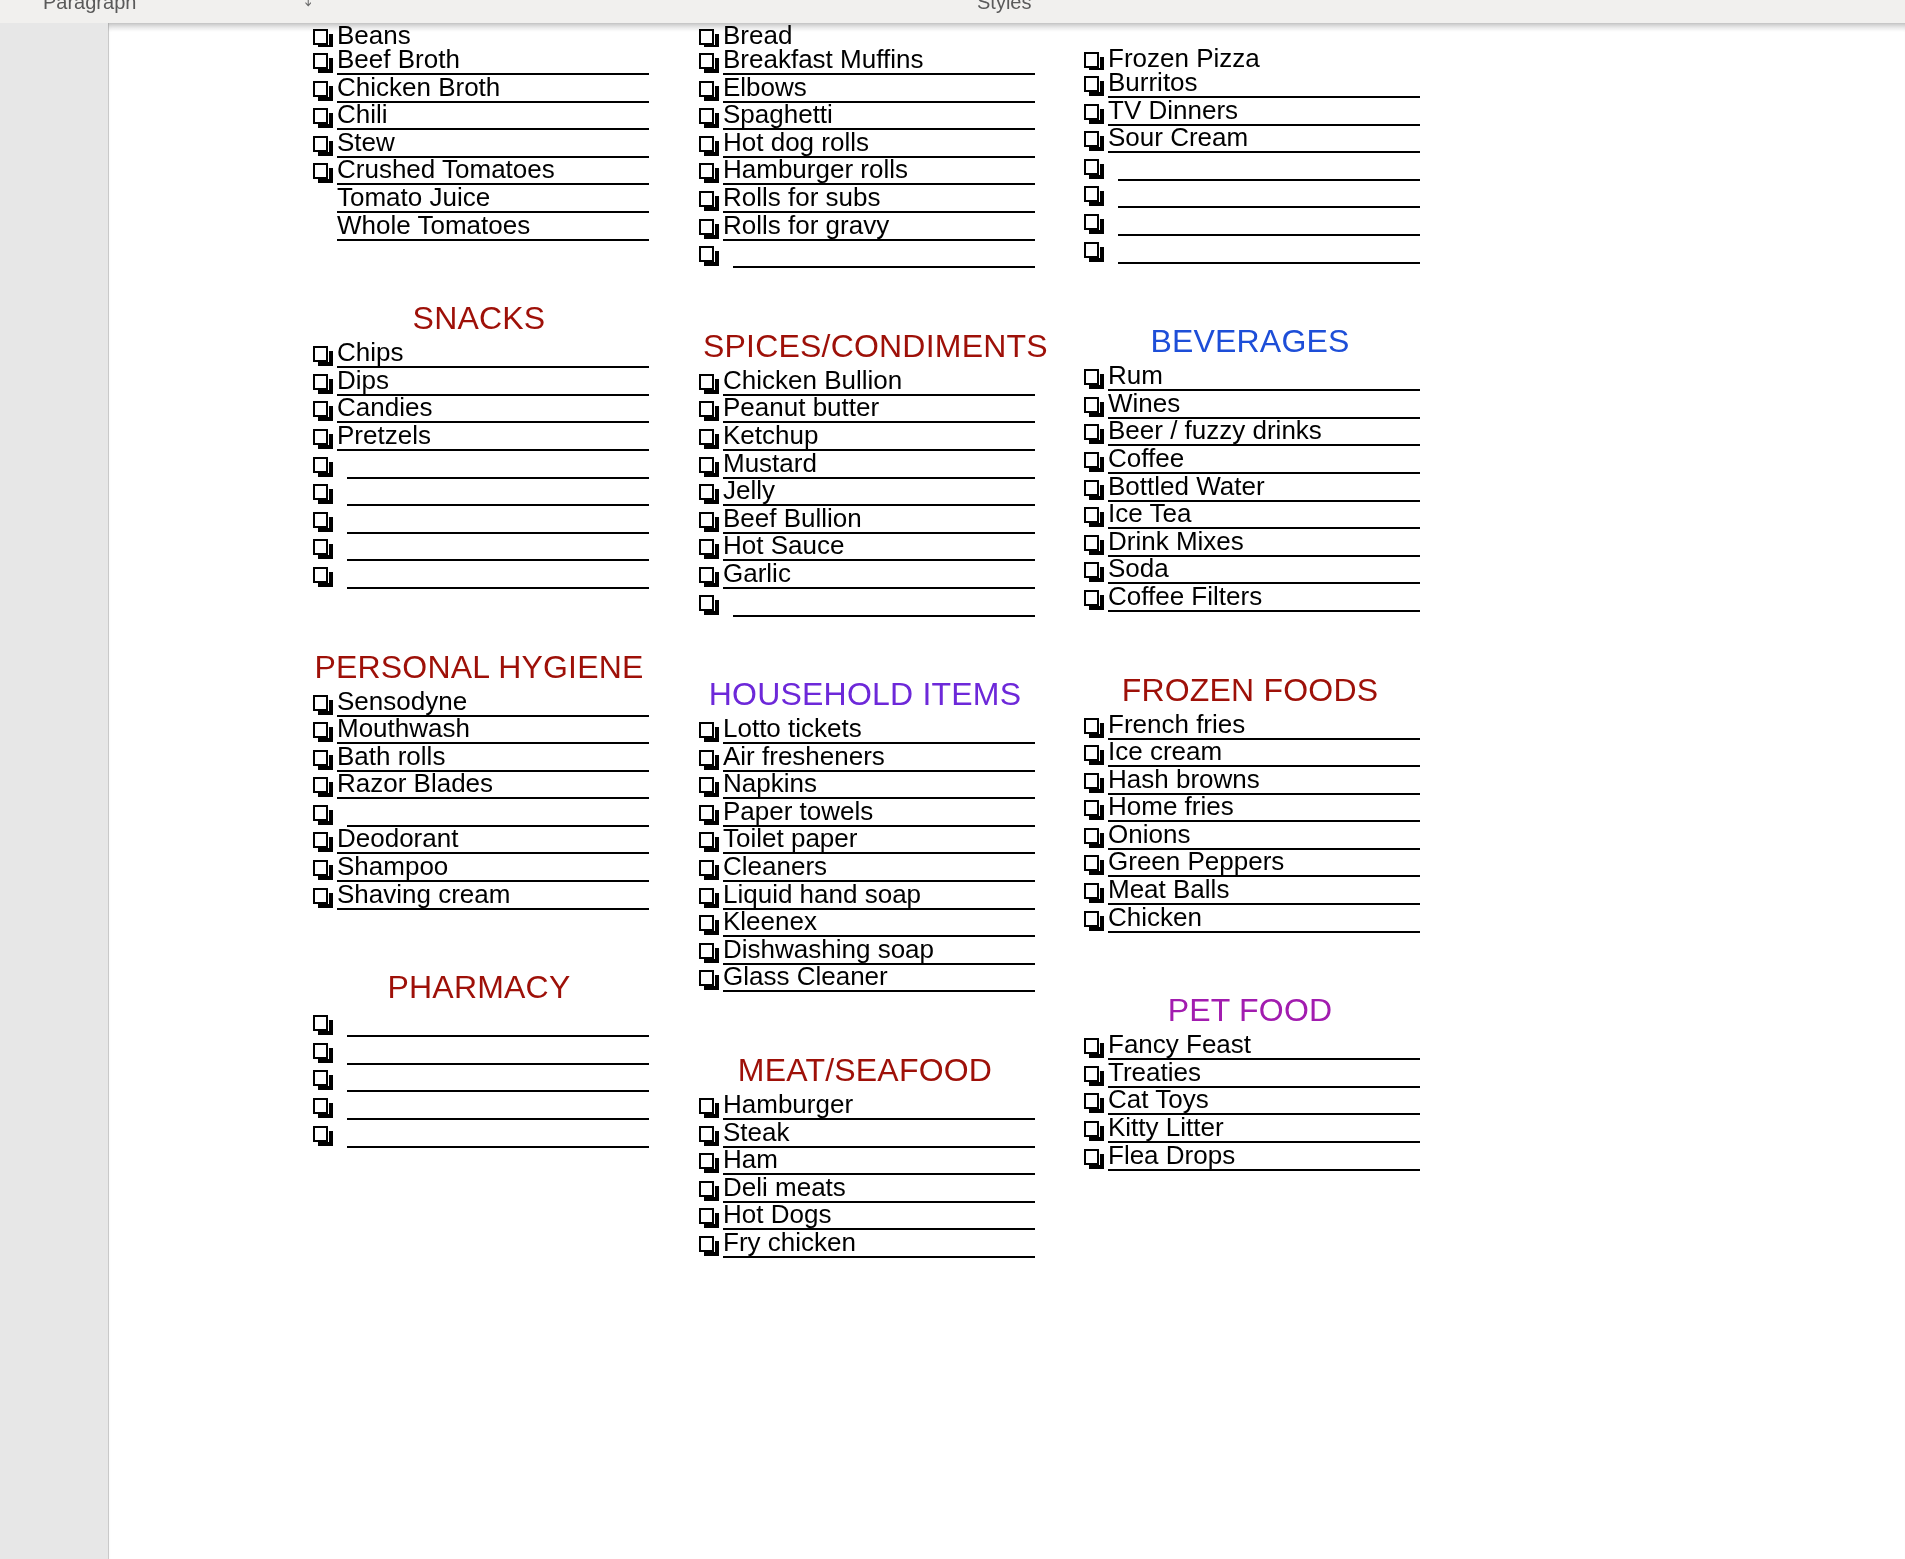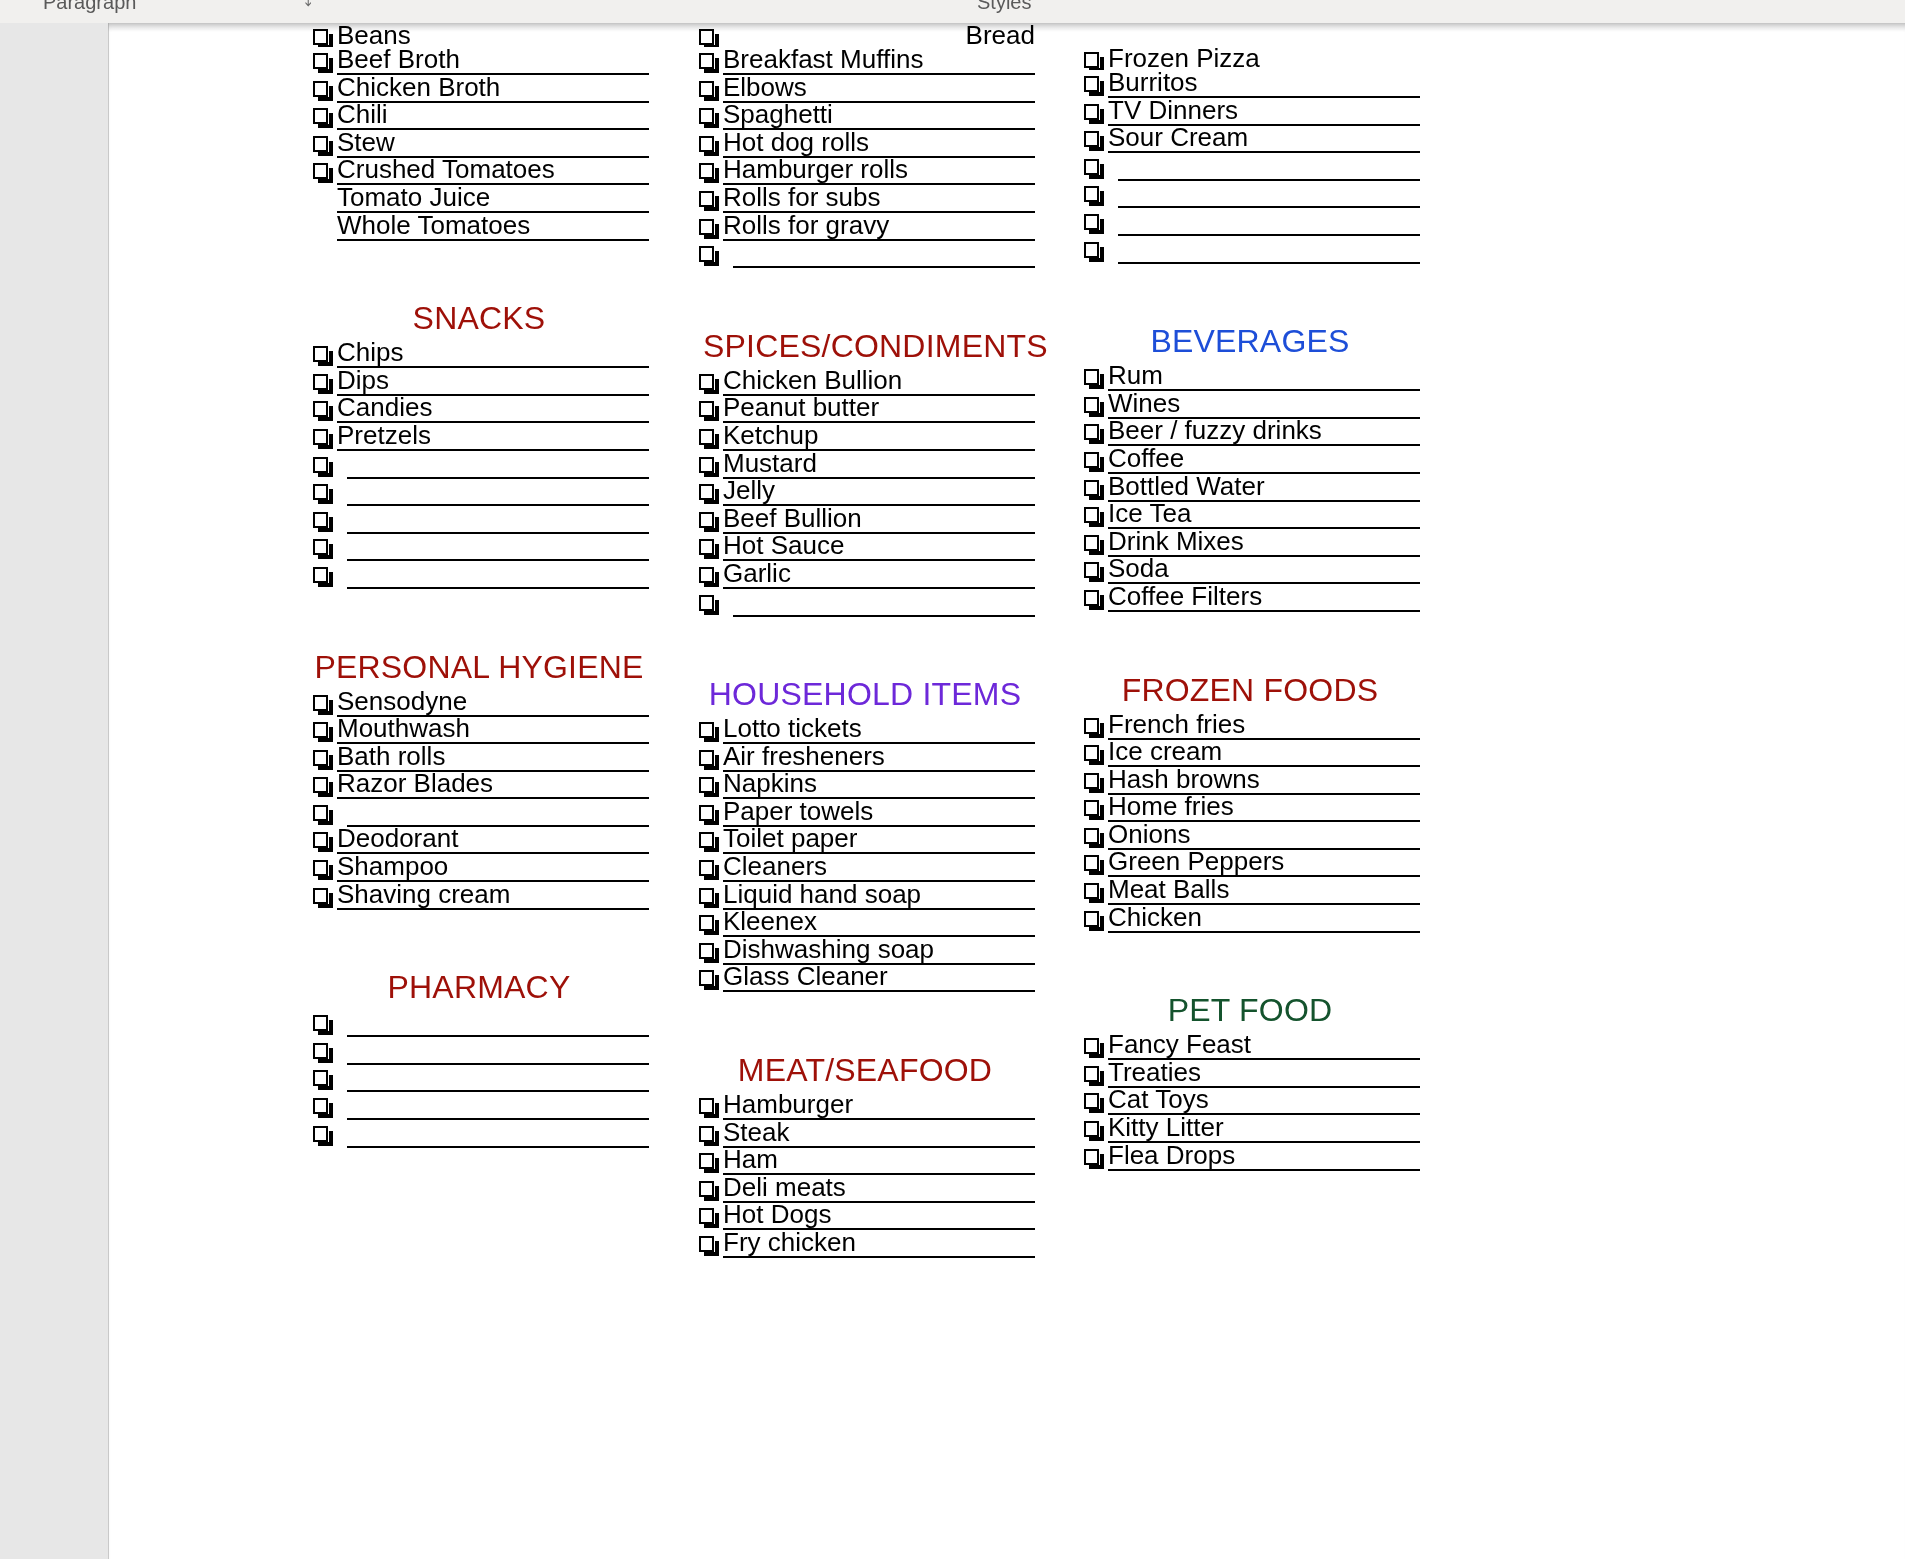--- a/index.html
+++ b/index.html
@@ -309,21 +309,21 @@
           <div class="item-row">
             <span class="cb">
               <span class="cb-box"></span>
             </span>
             <span class="item-text" style="margin-left: 10px;">&nbsp;</span>
           </div>
         </div>
       </div>
     <div class="col" id="col-2">
         <div class="section">
-          <div class="item-row" style="height: 24px; overflow: hidden; text-align: right;">
+          <div class="item-row" style="height: 24px; overflow: hidden;">
             <span class="cb">
               <span class="cb-box"></span>
             </span>
             <span class="item-text">Bread</span>
           </div>
           <div class="item-row">
             <span class="cb">
               <span class="cb-box"></span>
             </span>
             <span class="item-text">Breakfast Muffins</span>
@@ -695,21 +695,21 @@
           </div>
           <div class="item-row">
             <span class="cb">
               <span class="cb-box"></span>
             </span>
             <span class="item-text">Chicken</span>
           </div>
         </div>
         <div class="section">
           <div class="spacer-l"></div>
-          <div class="section-title ti-center" style="color: #14532d;">PET FOOD</div>
+          <div class="section-title ti-center" style="color: #a21caf;">PET FOOD</div>
           <div style="height: 6px;"></div>
           <div class="item-row">
             <span class="cb">
               <span class="cb-box"></span>
             </span>
             <span class="item-text">Fancy Feast</span>
           </div>
           <div class="item-row">
             <span class="cb">
               <span class="cb-box"></span>

